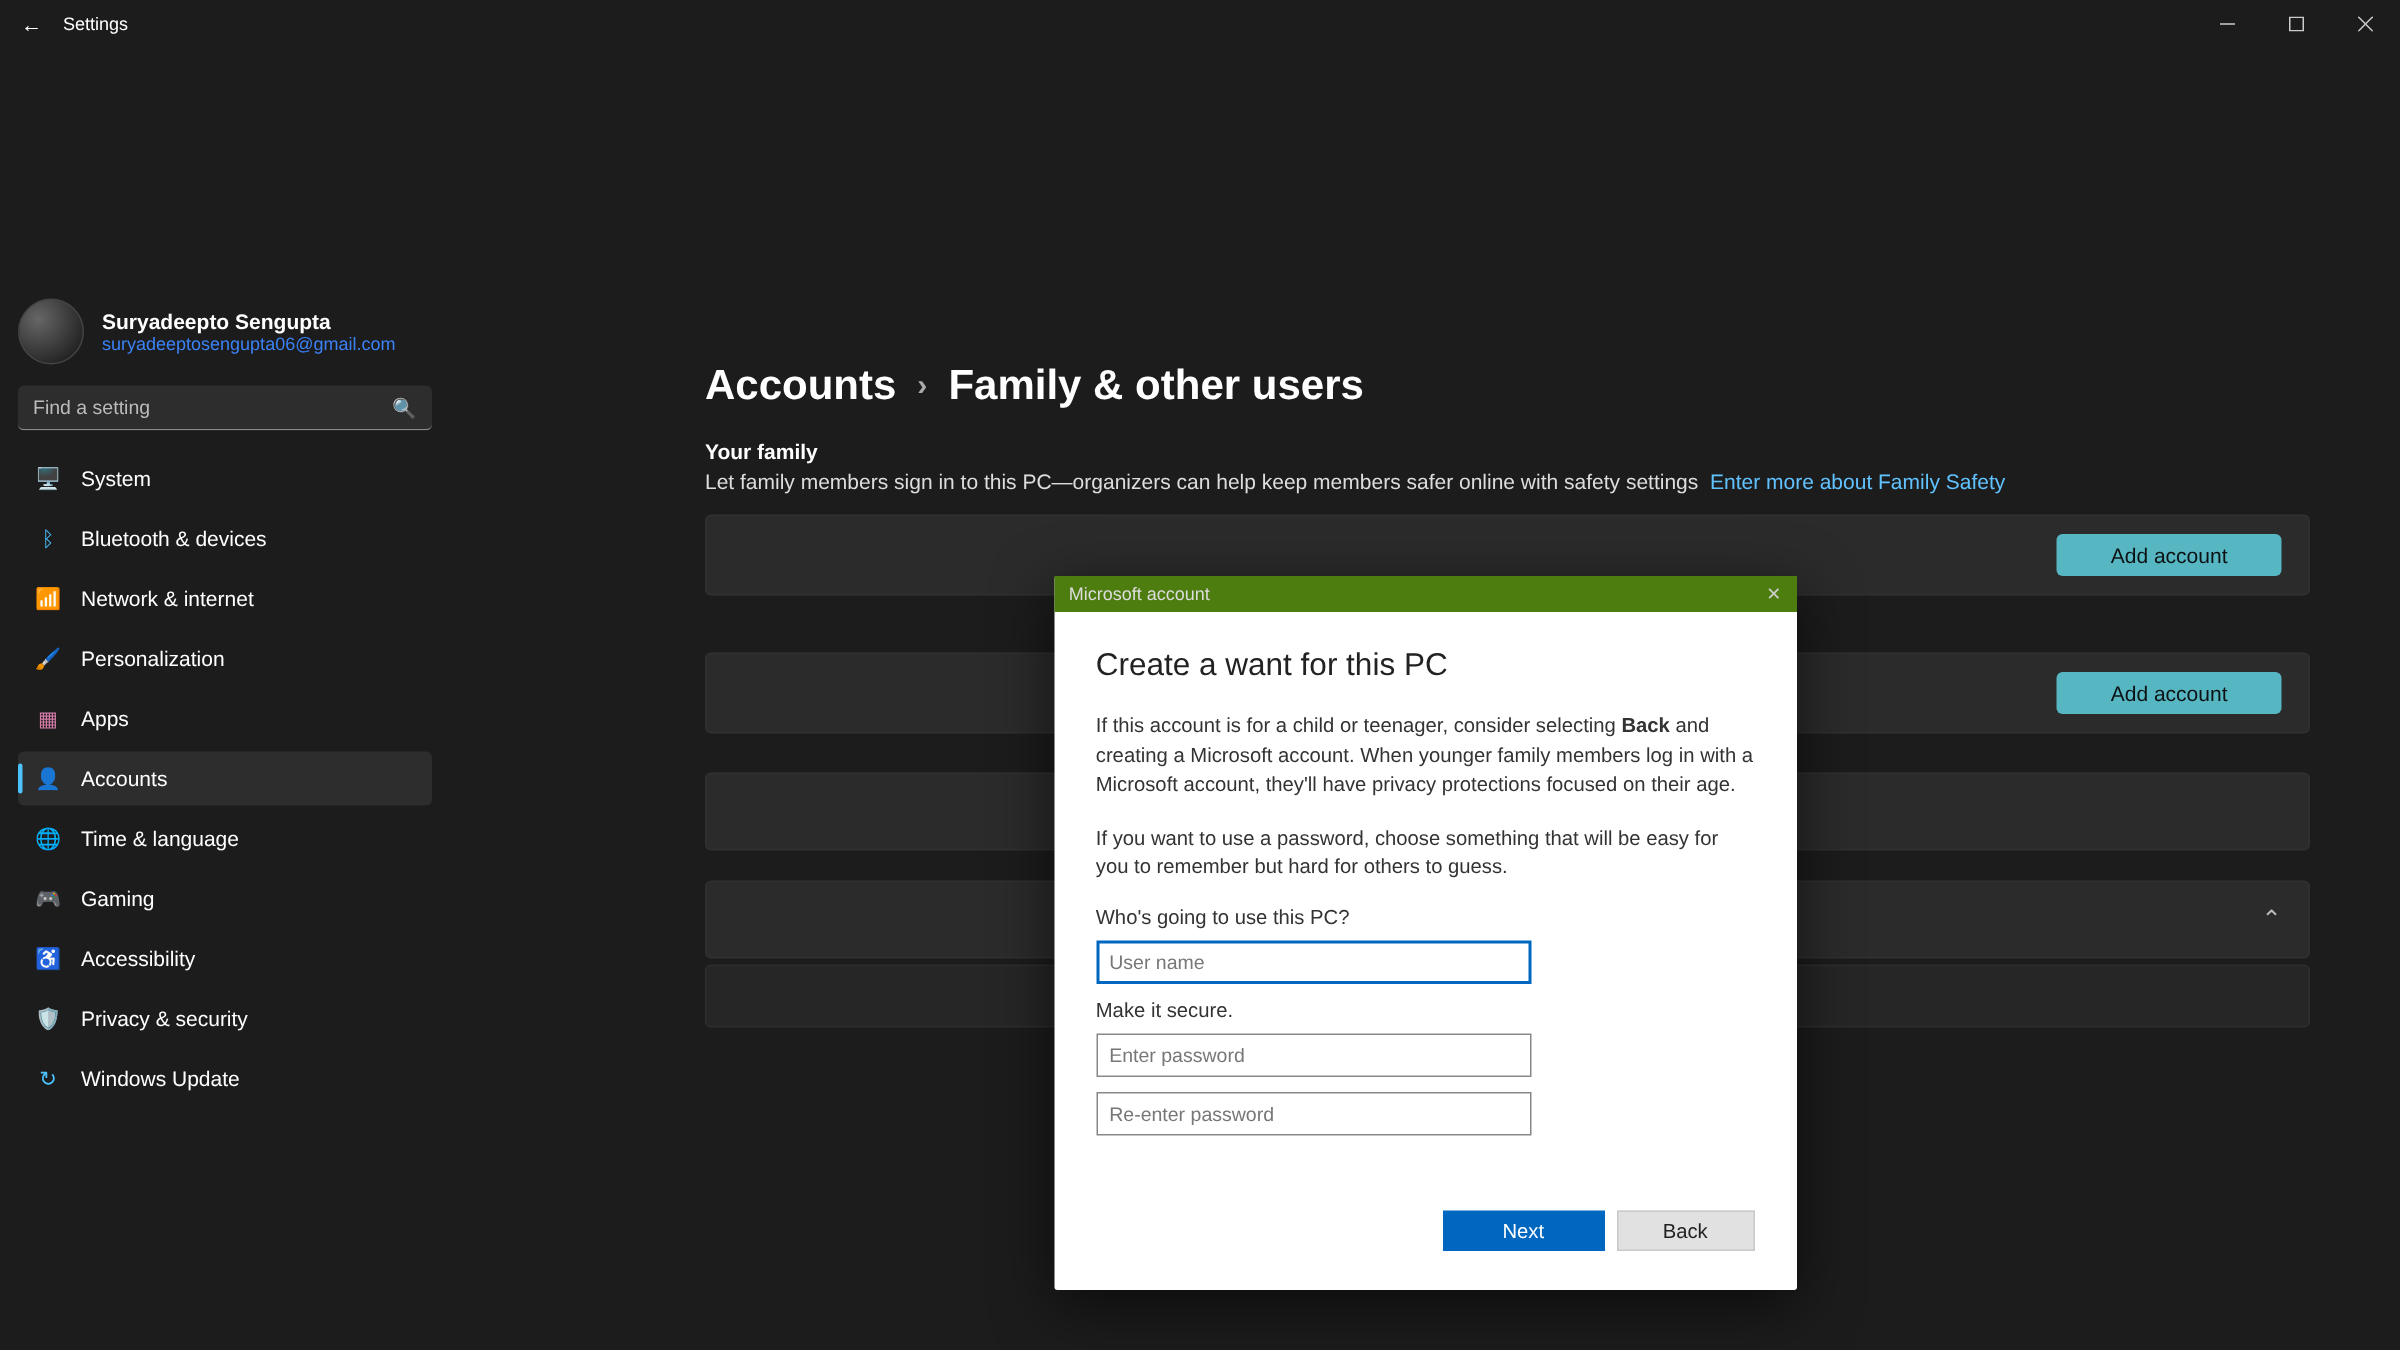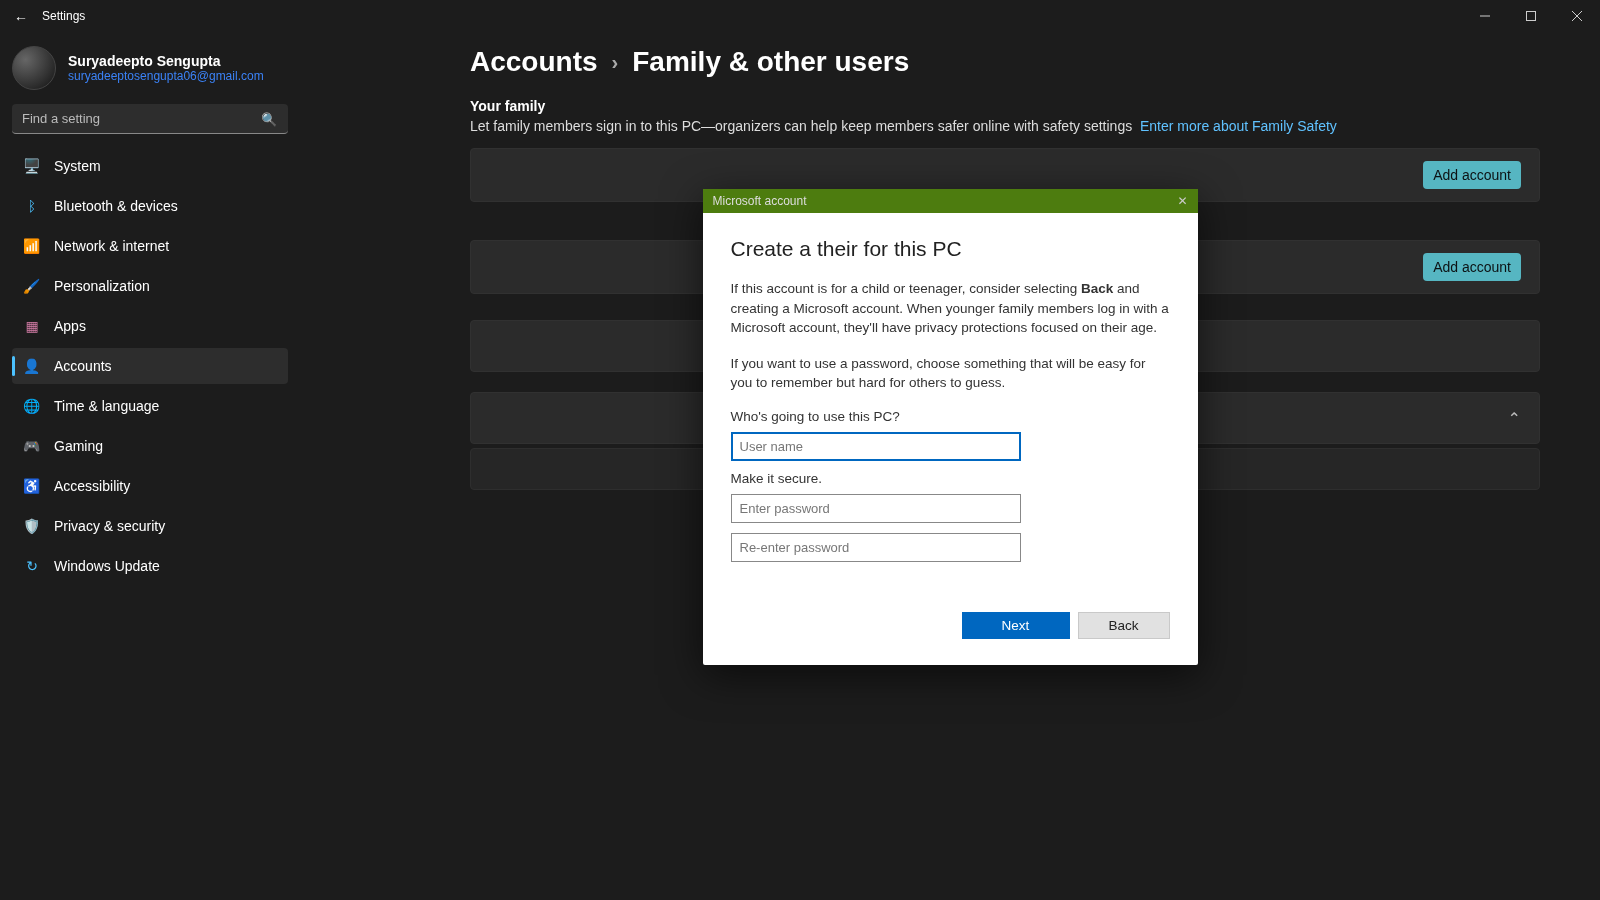--- a/index.html
+++ b/index.html
@@ -4,21 +4,21 @@
 <style>
   * { box-sizing: border-box; margin: 0; padding: 0; }
   html, body { width: 1600px; height: 900px; overflow: hidden; font-family: "Segoe UI", sans-serif; background: #1c1c1c; color: #fff; }
   .titlebar { height: 32px; display: flex; align-items: center; justify-content: space-between; padding: 0 0 0 14px; font-size: 12px; }
   .titlebar-left { display: flex; align-items: center; gap: 14px; }
   .back-arrow { font-size: 14px; cursor: pointer; }
   .title { font-size: 12px; }
   .win-controls { display: flex; }
   .win-btn { width: 46px; height: 32px; display: flex; align-items: center; justify-content: center; color: #ccc; }
   .win-btn svg { width: 10px; height: 10px; }
-  .app { display: flex; height: calc(100% - 32px); }
+  .app { display: flex; height: calc(100% - 32px); align-items: center; }
   .sidebar { width: 300px; padding: 10px 12px; display: flex; flex-direction: column; gap: 4px; }
   .profile { display: flex; align-items: center; gap: 12px; padding: 4px 0 10px 0; }
   .avatar { width: 44px; height: 44px; border-radius: 50%; background: radial-gradient(circle at 30% 30%, #666, #111); border: 1px solid #444; flex-shrink: 0; }
   .profile-name { font-size: 14px; font-weight: 600; }
   .profile-email { font-size: 12px; color: #3b82f6; }
   .search { position: relative; margin-bottom: 10px; }
   .search input { width: 100%; background: #2d2d2d; border: none; border-bottom: 1px solid #888; color: #fff; padding: 7px 30px 7px 10px; font-size: 13px; border-radius: 4px; outline: none; }
   .search input::placeholder { color: #bbb; }
   .search-icon { position: absolute; right: 10px; top: 50%; transform: translateY(-50%); color: #ccc; font-size: 13px; }
   .nav-item { display: flex; align-items: center; gap: 14px; padding: 8px 12px; border-radius: 4px; font-size: 14px; cursor: pointer; position: relative; min-height: 36px; }
@@ -28,21 +28,21 @@
   .main { flex: 1; padding: 14px 60px 0 170px; position: relative; }
   .breadcrumb { display: flex; align-items: center; gap: 14px; font-size: 28px; font-weight: 600; margin-bottom: 20px; }
   .bc-parent { font-weight: 600; }
   .bc-sep { color: #aaa; font-size: 20px; }
   .section-title { font-size: 14px; font-weight: 600; margin-bottom: 4px; }
   .section-desc { font-size: 14px; color: #ddd; margin-bottom: 14px; }
   .link { color: #60c2ff; }
   .card { background: #2b2b2b; border: 1px solid #313131; border-radius: 4px; display: flex; align-items: center; justify-content: flex-end; padding: 12px 18px; margin-bottom: 20px; min-height: 52px; }
   .card.with-chevron { justify-content: space-between; }
   .card-tall { background: #2b2b2b; border: 1px solid #313131; border-radius: 4px; padding: 16px 18px; min-height: 52px; margin-bottom: 20px; }
-  .add-btn { background: #56b6c2; color: #0c1214; border: none; padding: 6px 10px; border-radius: 4px; font-size: 14px; cursor: pointer; }
+  .add-btn { background: #56b6c2; color: #0c1214; border: none; padding: 6px 36px; border-radius: 4px; font-size: 14px; cursor: pointer; }
   .chev { color: #bbb; }
   .expand-panel { background: #262626; border: 1px solid #2e2e2e; border-radius: 4px; padding: 12px 18px; min-height: 42px; margin-top: -16px; margin-bottom: 20px; }
 
   .modal-backdrop { position: absolute; inset: 0; display: flex; align-items: flex-start; justify-content: center; padding-top: 157px; pointer-events: none; }
   .modal { width: 495px; background: #fff; color: #222; border-radius: 2px; pointer-events: auto; box-shadow: 0 10px 40px rgba(0,0,0,0.6); }
   .modal-title { background: #4d7c0f; color: #ddd; font-size: 12px; padding: 5px 10px; display: flex; justify-content: space-between; align-items: center; height: 24px; }
   .modal-close { color: #ccc; cursor: pointer; font-size: 12px; }
   .modal-body { padding: 24px 28px 26px 28px; }
   .modal-h { font-size: 21px; font-weight: 400; margin-bottom: 18px; color: #222; }
   .modal-p { font-size: 13.5px; line-height: 1.45; color: #333; margin-bottom: 16px; }
@@ -187,21 +187,21 @@
     </div>
     <div class="expand-panel"></div>
 
     <div class="modal-backdrop">
       <div class="modal">
         <div class="modal-title">
           <span>Microsoft account</span>
           <span class="modal-close">✕</span>
         </div>
         <div class="modal-body">
-          <div class="modal-h">Create a their for this PC</div>
+          <div class="modal-h">Create a want for this PC</div>
           <p class="modal-p">
             <span>If this account is for a child or teenager, consider selecting </span><b>Back</b><span> and creating a Microsoft account. When younger family members log in with a Microsoft account, they'll have privacy protections focused on their age.</span>
           </p>
           <p class="modal-p">If you want to use a password, choose something that will be easy for you to remember but hard for others to guess.</p>
 
           <div class="modal-label">Who's going to use this PC?</div>
           <input class="modal-input focus" type="text" placeholder="User name" style="">
 
           <div class="modal-label" style="margin-top:8px">Make it secure.</div>
           <input class="modal-input" type="password" placeholder="Enter password" style="">

